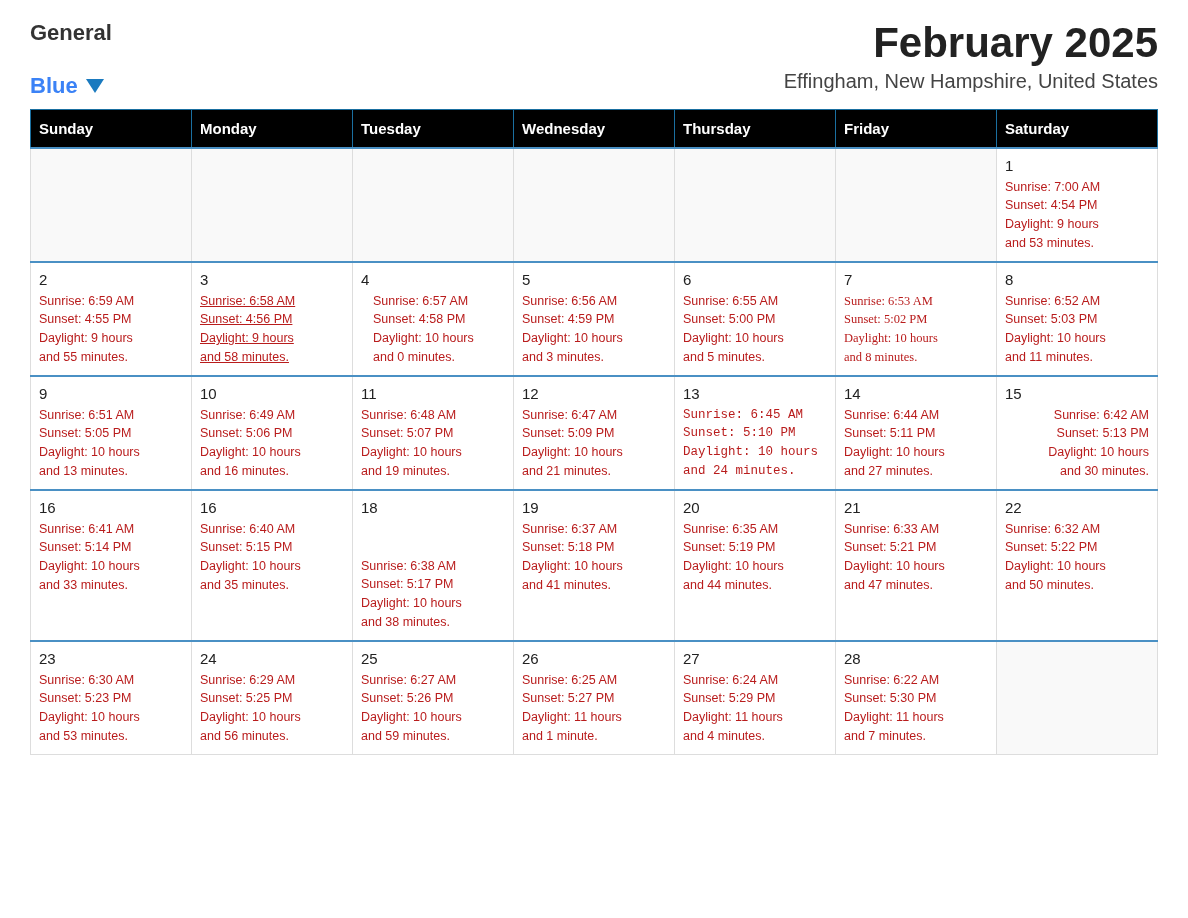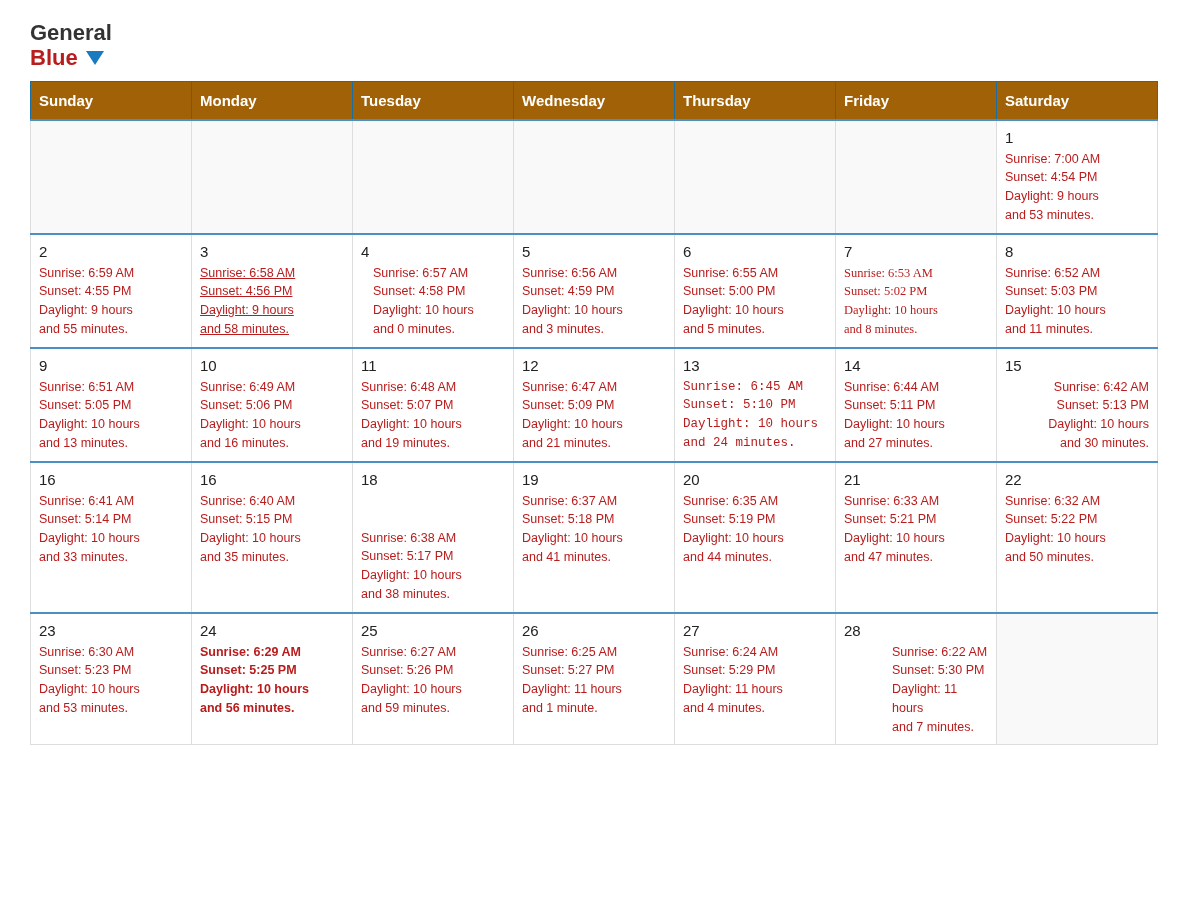--- a/index.html
+++ b/index.html
@@ -34,21 +34,21 @@
       font-size: 20px;
       color: #444;
       margin-top: 4px;
     }
     .calendar {
       width: 100%;
       border-collapse: collapse;
       margin-top: 10px;
     }
     .calendar th {
-      background-color: #a16207;
+      background-color: #000000;
       color: #fff;
       padding: 10px 8px;
       text-align: left;
       font-size: 15px;
       font-weight: bold;
       border: 1px solid #1a6fa0;
     }
     .calendar td {
       vertical-align: top;
       padding: 8px;
@@ -79,31 +79,32 @@
       background: #f9f9f9;
     }
     .logo-row {
       display: flex;
       align-items: center;
     }
     .logo-text {
       display: flex;
       flex-direction: column;
       line-height: 1.15;
+      gap: 28px;
     }
     .logo-top {
       font-size: 22px;
       font-weight: bold;
       color: #333;
       letter-spacing: 0;
     }
     .logo-bot {
       font-size: 22px;
       font-weight: bold;
-      color: #b91c1c;
+      color: #3b82f6;
       letter-spacing: 0;
     }
   </style>
 </head>
 <body>
 
 <div class="header">
   <div class="logo">
     <div class="logo-row">
       <div class="logo-text">
@@ -111,20 +112,22 @@
         <span class="logo-bot">
           <span>Blue</span>
           <svg width="18" height="14" viewBox="0 0 18 14" style="vertical-align:middle;margin-left:2px;position:relative;top:-1px;">
               <polygon points="0,0 18,0 9,14" fill="#1a7abf"></polygon>
             </svg>
         </span>
       </div>
     </div>
   </div>
   <div class="title-section">
+    <div class="month-title">February 2025</div>
+    <div class="location">Effingham, New Hampshire, United States</div>
   </div>
 </div>
 
 <table class="calendar">
   <thead>
     <tr>
     <th>Sunday</th>
         <th>Monday</th>
         <th>Tuesday</th>
         <th>Wednesday</th>
@@ -305,21 +308,21 @@
       <tr>
         <td>
           <div class="day-num">23</div>
           <div class="day-info" style="white-space: pre-line;">Sunrise: 6:30 AM
 Sunset: 5:23 PM
 Daylight: 10 hours
 and 53 minutes.</div>
         </td>
         <td>
           <div class="day-num">24</div>
-          <div class="day-info" style="white-space: pre-line; font-weight: bold;">Sunrise: 6:29 AM
+          <div class="day-info" style="white-space: pre-line;">Sunrise: 6:29 AM
 Sunset: 5:25 PM
 Daylight: 10 hours
 and 56 minutes.</div>
         </td>
         <td>
           <div class="day-num">25</div>
           <div class="day-info" style="white-space: pre-line;">Sunrise: 6:27 AM
 Sunset: 5:26 PM
 Daylight: 10 hours
 and 59 minutes.</div>
@@ -333,21 +336,21 @@
         </td>
         <td>
           <div class="day-num">27</div>
           <div class="day-info" style="white-space: pre-line;">Sunrise: 6:24 AM
 Sunset: 5:29 PM
 Daylight: 11 hours
 and 4 minutes.</div>
         </td>
         <td>
           <div class="day-num">28</div>
-          <div class="day-info" style="white-space: pre-line; margin-left: 48px;">Sunrise: 6:22 AM
+          <div class="day-info" style="white-space: pre-line;">Sunrise: 6:22 AM
 Sunset: 5:30 PM
 Daylight: 11 hours
 and 7 minutes.</div>
         </td>
         <td class="empty-cell"></td>
       </tr>
     </tbody>
 </table>
 
 </body></html>

